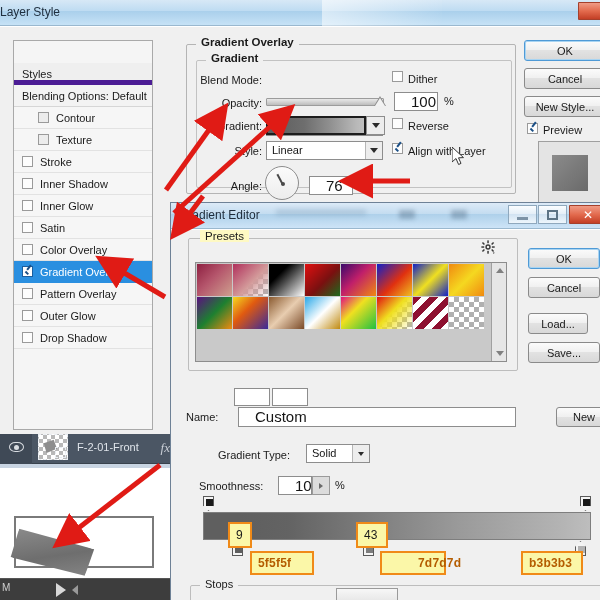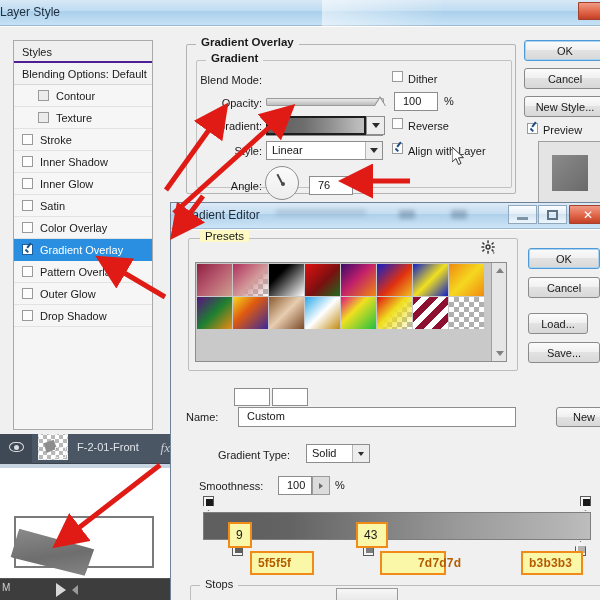--- a/index.html
+++ b/index.html
@@ -102,21 +102,21 @@
     background:#f0f0f0; border-top:1px solid #ffffff;
   }
 
   
   .styles-panel {
     position:absolute; left:13px; top:40px; width:140px; height: 390px;
     background:#f5f5f5; border:1px solid #a9a9a9;
   }
   .styles-head {
     height:22px; line-height:22px; padding-left:8px; font-size:11px;
-    background:#efefef; border-bottom:2px solid #4c1d95;
+    background:#efefef; border-bottom:5px solid #4c1d95;margin-top:22px;
   }
   .styles-sub {
     height:22px; line-height:22px; padding-left:8px; font-size:11px;
     background:#f3f3f3; border-bottom:1px solid #d6d6d6;
   }
   .style-item {
     height:22px; line-height:22px; font-size:11px; display:flex; align-items:center;
     border-bottom:1px solid #e2e2e2; padding-left:8px; background:#f6f6f6;
   }
   .style-item.indent { padding-left:24px; }
@@ -150,21 +150,21 @@
     border:1px solid #c2c2c2; border-radius:2px;
   }
   .grp-inner-label {
     position:absolute; left:206px; top:52px; background:#f0f0f0; padding:0 5px;
     font-weight:bold; font-size:11.5px;
   }
 
   .row-label { position:absolute; font-size:11px; text-align:right; }
   .inp {
     position:absolute; background:#ffffff; border:1px solid #8d8d8d; height:19px;
-    font-size:11px; line-height:17px; padding-left:8px; color:#141414;
+    font-size:15px; line-height:17px; padding-left:16px; color:#141414;
   }
   .combo {
     position:absolute; background:#ffffff; border:1px solid #8d8d8d; height:19px;
     font-size:11px; line-height:17px; padding-left:5px; color:#141414;
   }
   .combo-arrow {
     position:absolute; top:0; right:0; width:17px; height:17px;
     background:#ededed; border-left:1px solid #b6b6b6;
     display:flex; align-items:center; justify-content:center;
   }

